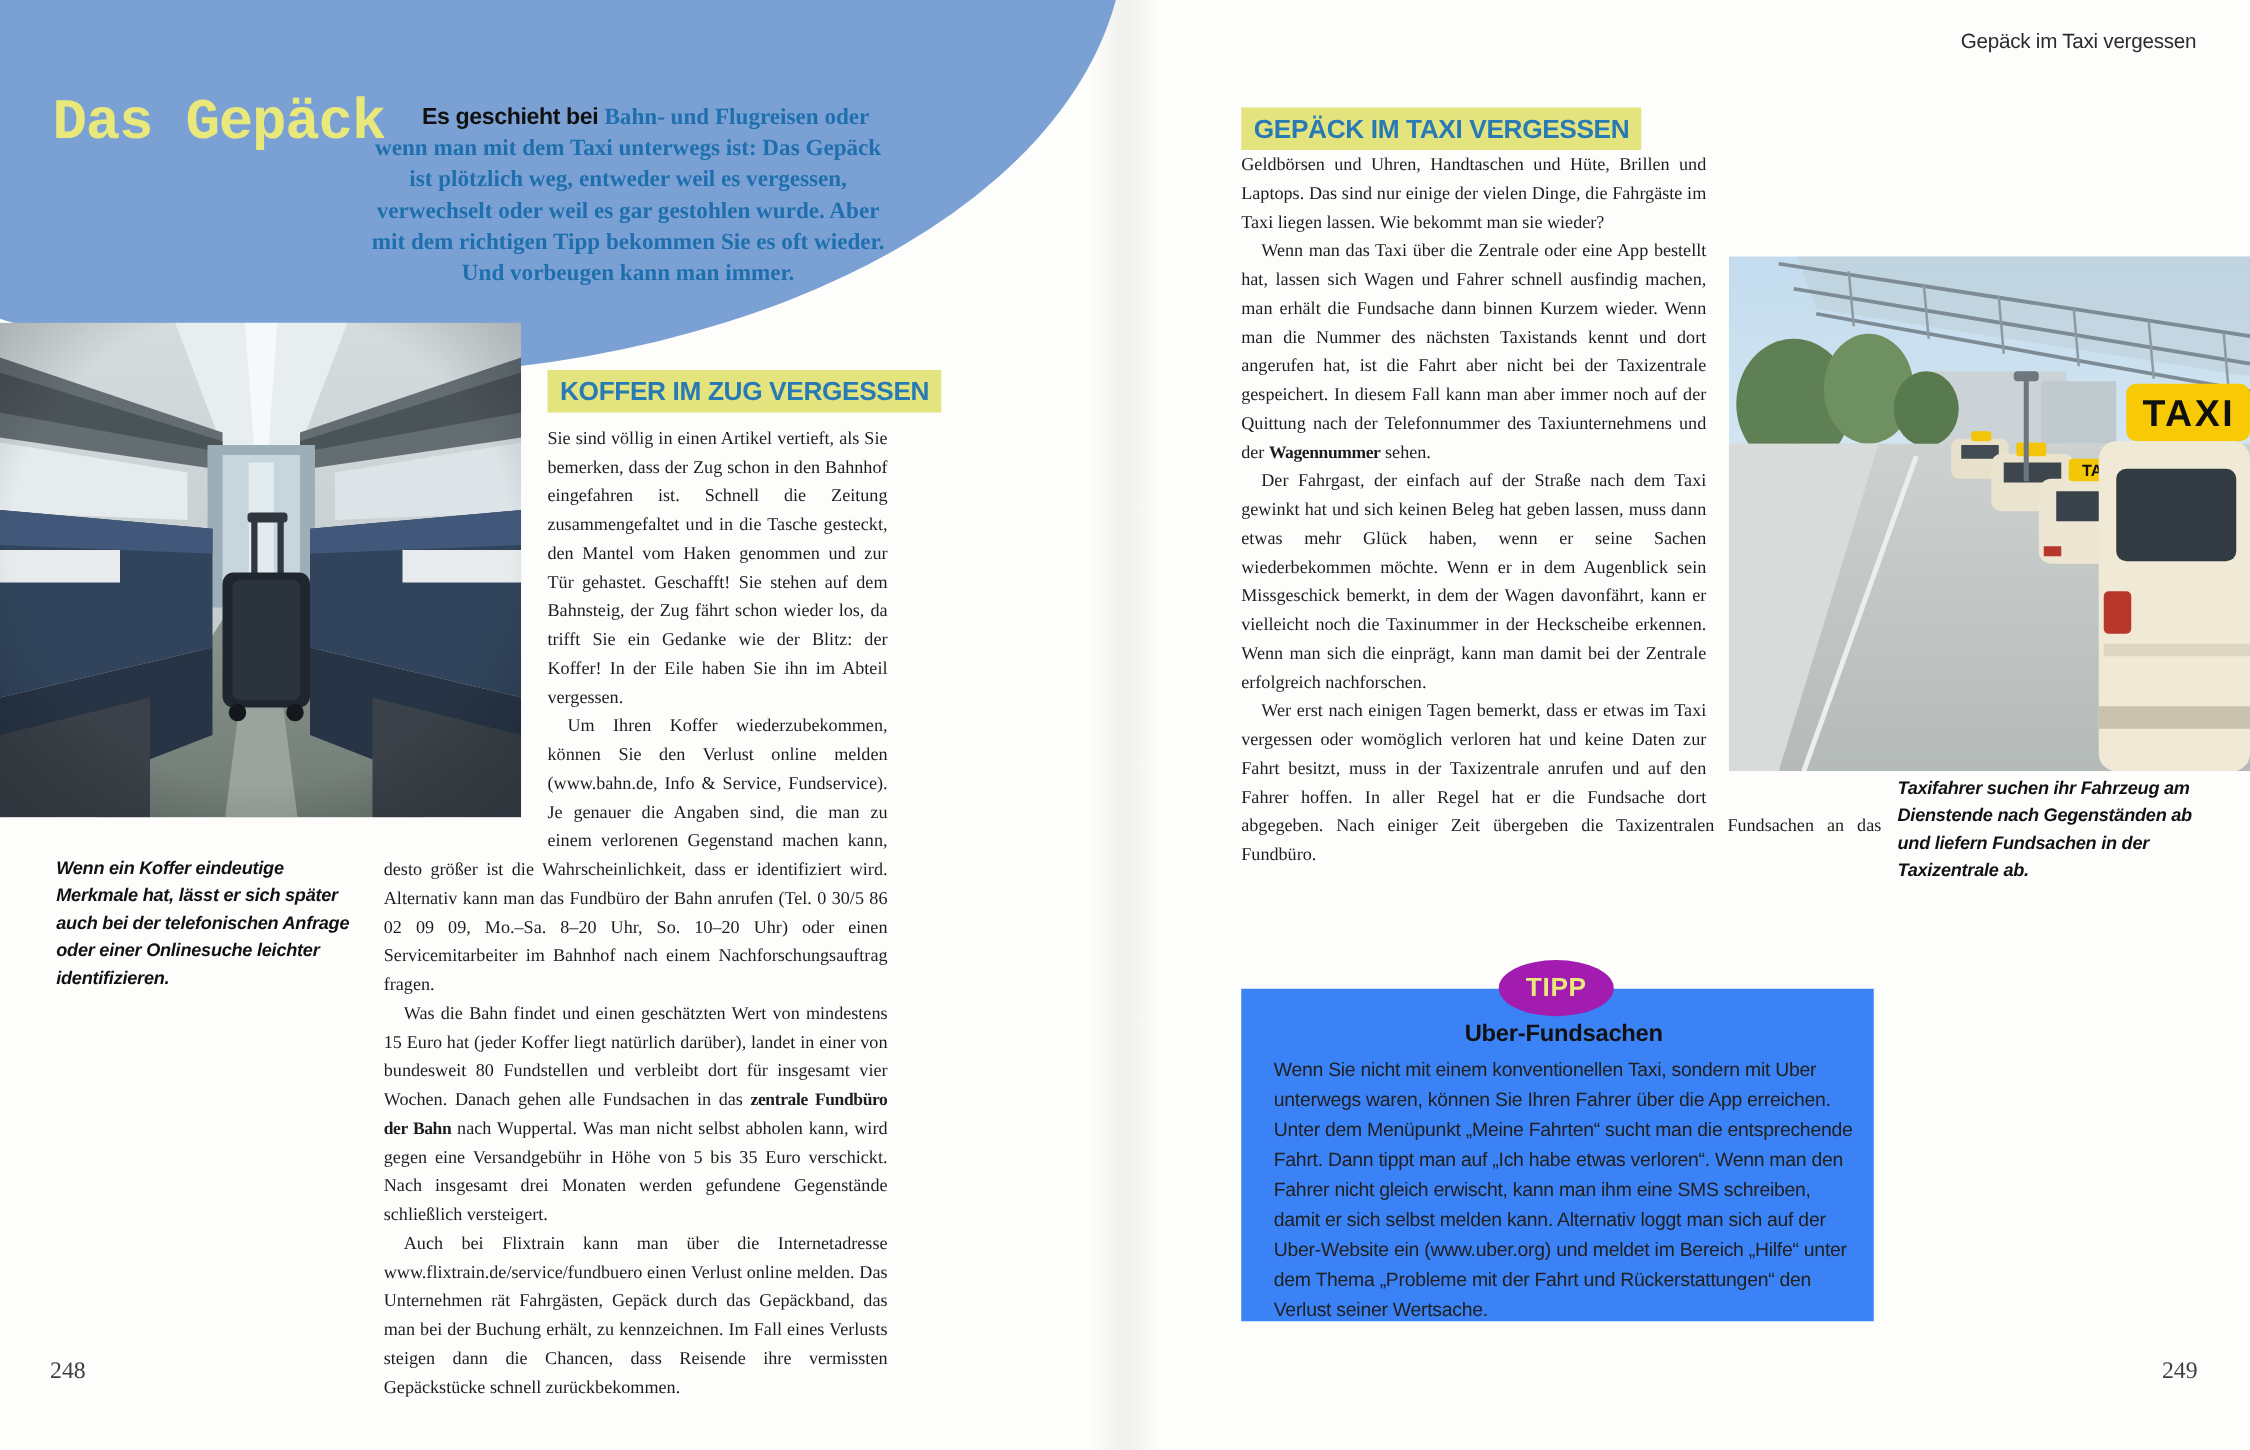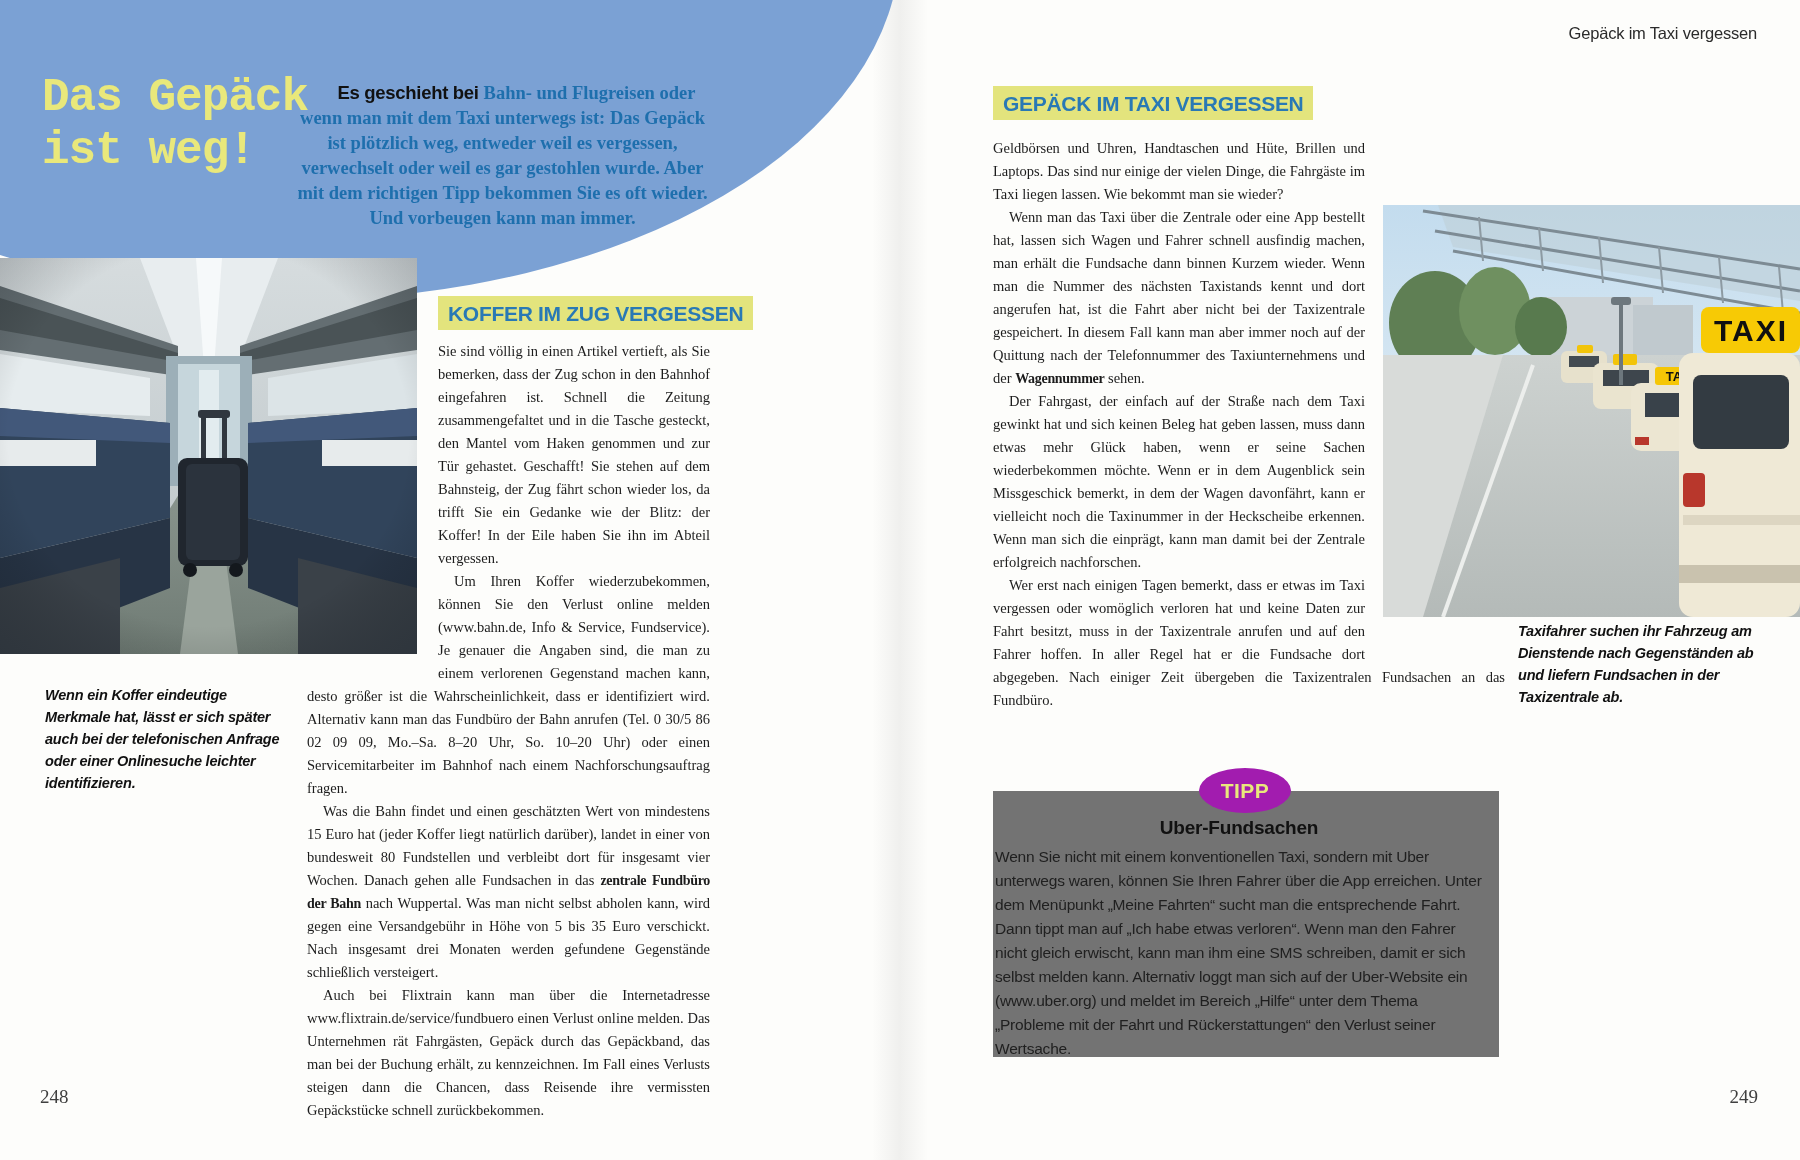--- a/index.html
+++ b/index.html
@@ -54,21 +54,21 @@
     font-family:"Liberation Serif",serif;
   }
   #pn-left{left:40px;}
   #pn-right{right:42px;}
   
   .flow{
     position:absolute;z-index:2;text-align:justify;
     font-size:14.5px;line-height:23px;color:#1c1c1c;
   }
   #left-flow{left:307px;top:340px;width:403px;}
-  #right-flow{left:993px;top:137px;width:512px;}
+  #right-flow{left:993px;top:121px;width:512px;}
   .flow p{margin:0;}
   .flow p.indent{text-indent:16px;}
   .left-spacer{float:left;width:131px;height:326px;}
   .right-spacer{float:right;width:140px;height:520px;}
   .run-bs{
     font-family:Liberation Serif, serif;font-weight:700;
     font-size:14px;letter-spacing:-0.3px;
   }
   
   .photo{position:absolute;z-index:2;overflow:hidden;}
@@ -86,40 +86,39 @@
   
   #tip-badge{
     position:absolute;left:1199px;top:768px;width:92px;height:45px;z-index:4;
     background:#a21caf;border-radius:50%;
     display:flex;align-items:center;justify-content:center;
     font-family:"Liberation Sans",sans-serif;font-weight:700;font-size:21px;
     color:#e9e87b;letter-spacing:0.5px;
   }
   #tip-box{
     position:absolute;left:993px;top:791px;width:506px;height:266px;z-index:3;
-    background:#737373;box-sizing:border-box;padding:26px 16px 0 2px;
+    background:#3b82f6;box-sizing:border-box;padding:26px 16px 0 26px;
   }
   #tip-title{
     text-align:center;font-family:"Liberation Sans",sans-serif;font-weight:700;
     font-size:19px;color:#111;margin:0 0 6px 0;letter-spacing:-0.2px;
   }
   #tip-body{
     font-family:"Liberation Sans",sans-serif;font-size:15.5px;line-height:24px;
     color:#202020;letter-spacing:-0.2px;
   }
 </style>
 </head>
 <body>
 
 <div id="gutter"></div>
 <div id="blob"></div>
 
 <div id="page-title">
   <div>Das Gepäck</div>
-  <div>ist weg!</div>
 </div>
 
 <div id="intro">
     <p class="para"><span class="run-lead">Es geschieht bei </span><span>Bahn- und Flugreisen oder wenn man mit dem Taxi unterwegs ist: Das Gepäck ist plötzlich weg, entweder weil es vergessen, verwechselt oder weil es gar gestohlen wurde. Aber mit dem richtigen Tipp bekommen Sie es oft wieder. Und vorbeugen kann man immer.</span></p>
   </div>
 
 <div id="train-photo" class="photo">
   <svg viewBox="0 0 417 396" preserveAspectRatio="none">
     <defs>
       <linearGradient id="ceil" x1="0" y1="0" x2="0" y2="1">

